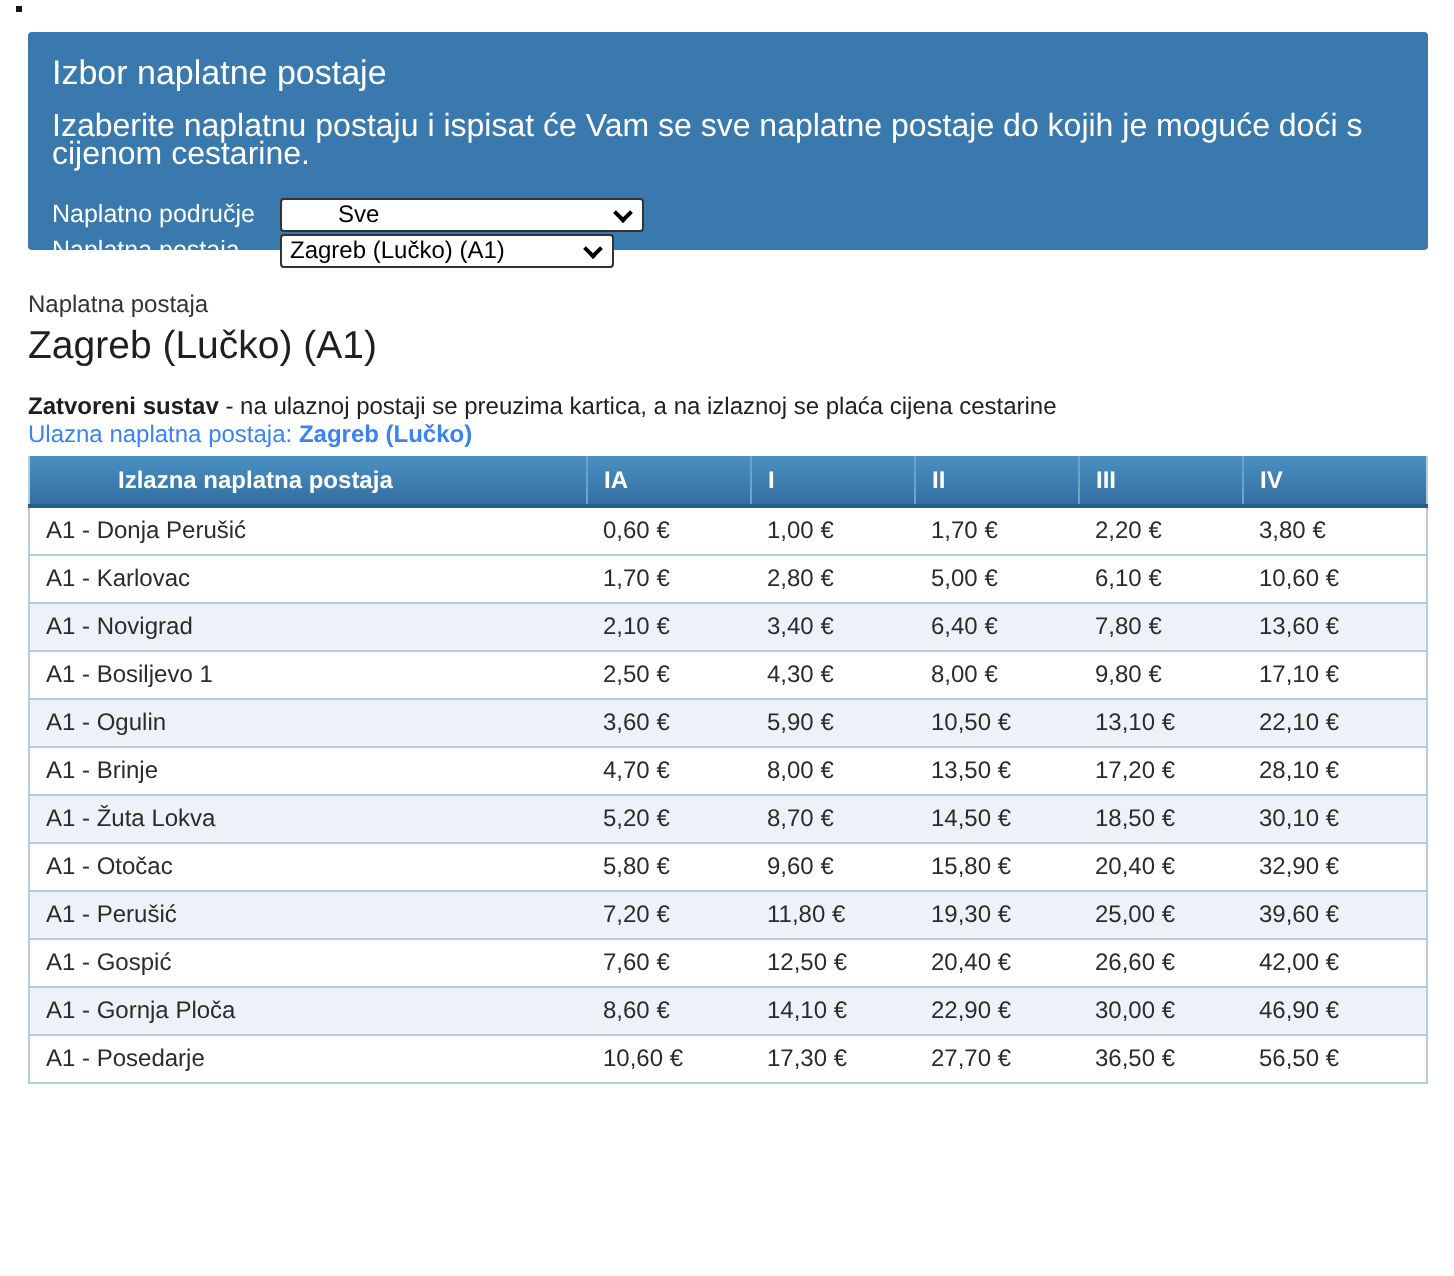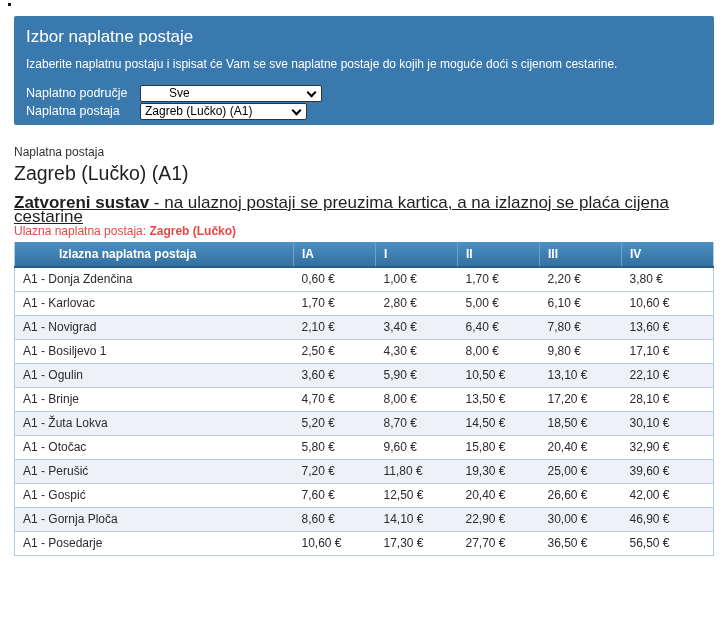--- a/index.html
+++ b/index.html
@@ -17,21 +17,21 @@
   
   .panel {
     margin-top: 4px;
     height: 109px;
     background: #3a79ad;
     color: #ffffff;
     padding: 10px 12px 0 12px;
     border-radius: 2px;
   }
   .panel-title { font-size: 17px; font-weight: 400; line-height: 21px; margin: 0 0 10px 0; }
-  .panel-subtitle { font-size: 12px; line-height: 14px; margin: 0 0 13px 0; }
+  .panel-subtitle { font-size: 16px; line-height: 14px; margin: 0 0 13px 0; }
   .field-row { display: flex; align-items: center; height: 18px; font-size: 12.5px; }
   .field-label { width: 114px; flex: 0 0 114px; }
   .select-wrap { position: relative; display: inline-block; }
   select {
     appearance: none; -webkit-appearance: none; -moz-appearance: none;
     height: 17px;
     font-size: 12px;
     font-family: "Liberation Sans", "DejaVu Sans", sans-serif;
     color: #000;
     background: #fff;
@@ -46,22 +46,22 @@
     position: absolute; right: 7px; top: 4px;
     width: 7px; height: 7px;
     border-left: 2px solid #000; border-bottom: 2px solid #000;
     transform: rotate(-45deg);
     pointer-events: none;
   }
 
   
   .eyebrow { margin-top: 20px; font-size: 12px; line-height: 14px; color: #333; }
   .station-heading { font-size: 19.5px; font-weight: 400; color: #1f1f1f; margin: 3px 0 11px 0; }
-  .sys-line { font-size: 17px; line-height: 14px; color: #1f1f1f; text-decoration: underline; }
-  .entry-line { font-size: 12px; line-height: 14px; color: #ef4444; margin-bottom: 4px; }
+  .sys-line { font-size: 12px; line-height: 14px; color: #1f1f1f; }
+  .entry-line { font-size: 12px; line-height: 14px; color: #3b82f6; margin-bottom: 4px; }
   .b { font-weight: bold; }
 
   
   table.prices {
     width: 700px;
     border-collapse: collapse;
     table-layout: fixed;
     border-left: 1px solid #b3cce0;
     border-right: 1px solid #b3cce0;
   }
@@ -144,21 +144,21 @@
         <th>Izlazna naplatna postaja</th>
         <th>IA</th>
         <th>I</th>
         <th>II</th>
         <th>III</th>
         <th>IV</th>
       </tr>
     </thead>
     <tbody>
         <tr>
-          <td>A1 - Donja Zdenčina</td>
+          <td>A1 - Donja Perušić</td>
           <td>0,60 €</td>
           <td>1,00 €</td>
           <td>1,70 €</td>
           <td>2,20 €</td>
           <td>3,80 €</td>
         </tr>
         <tr>
           <td>A1 - Karlovac</td>
           <td>1,70 €</td>
           <td>2,80 €</td>

